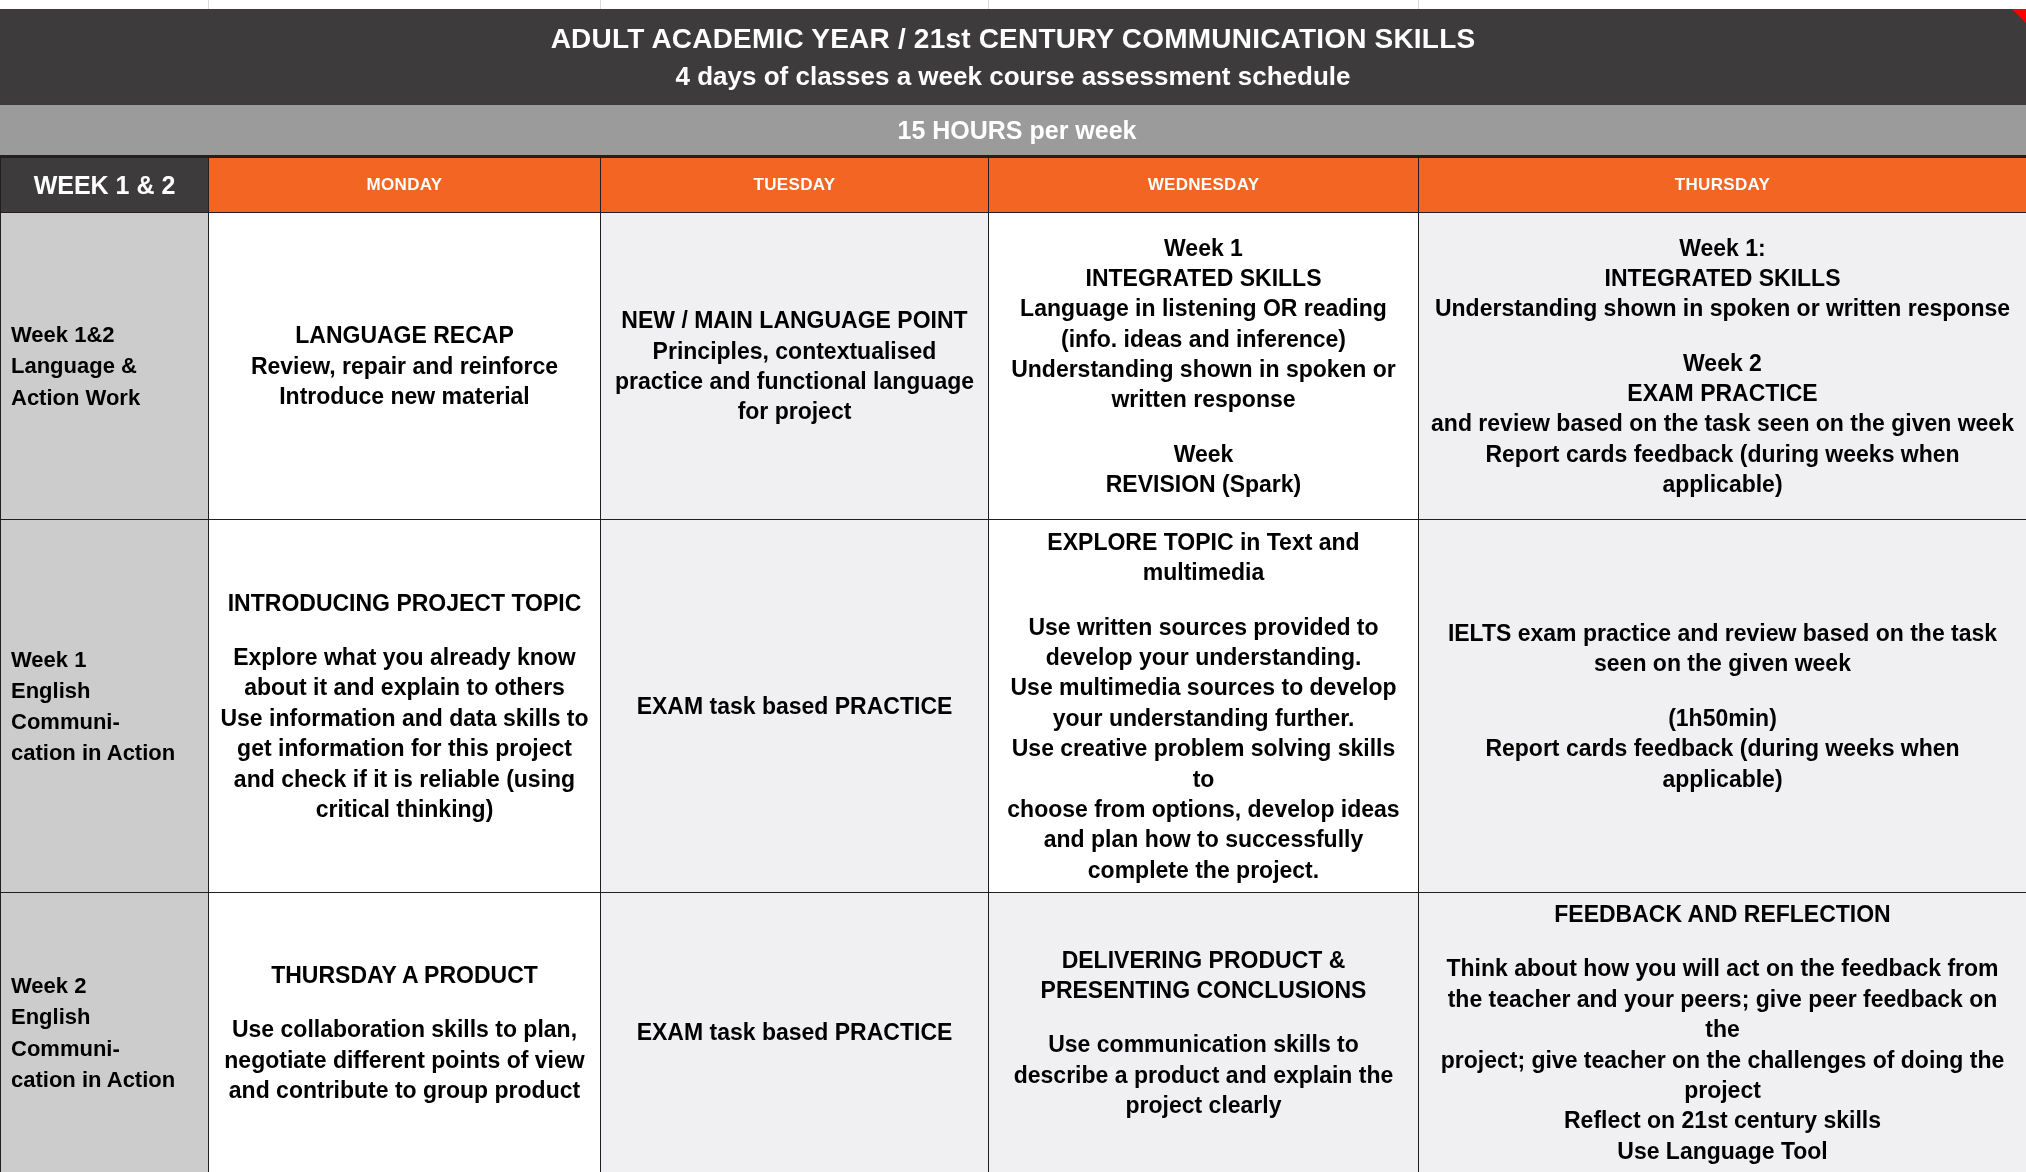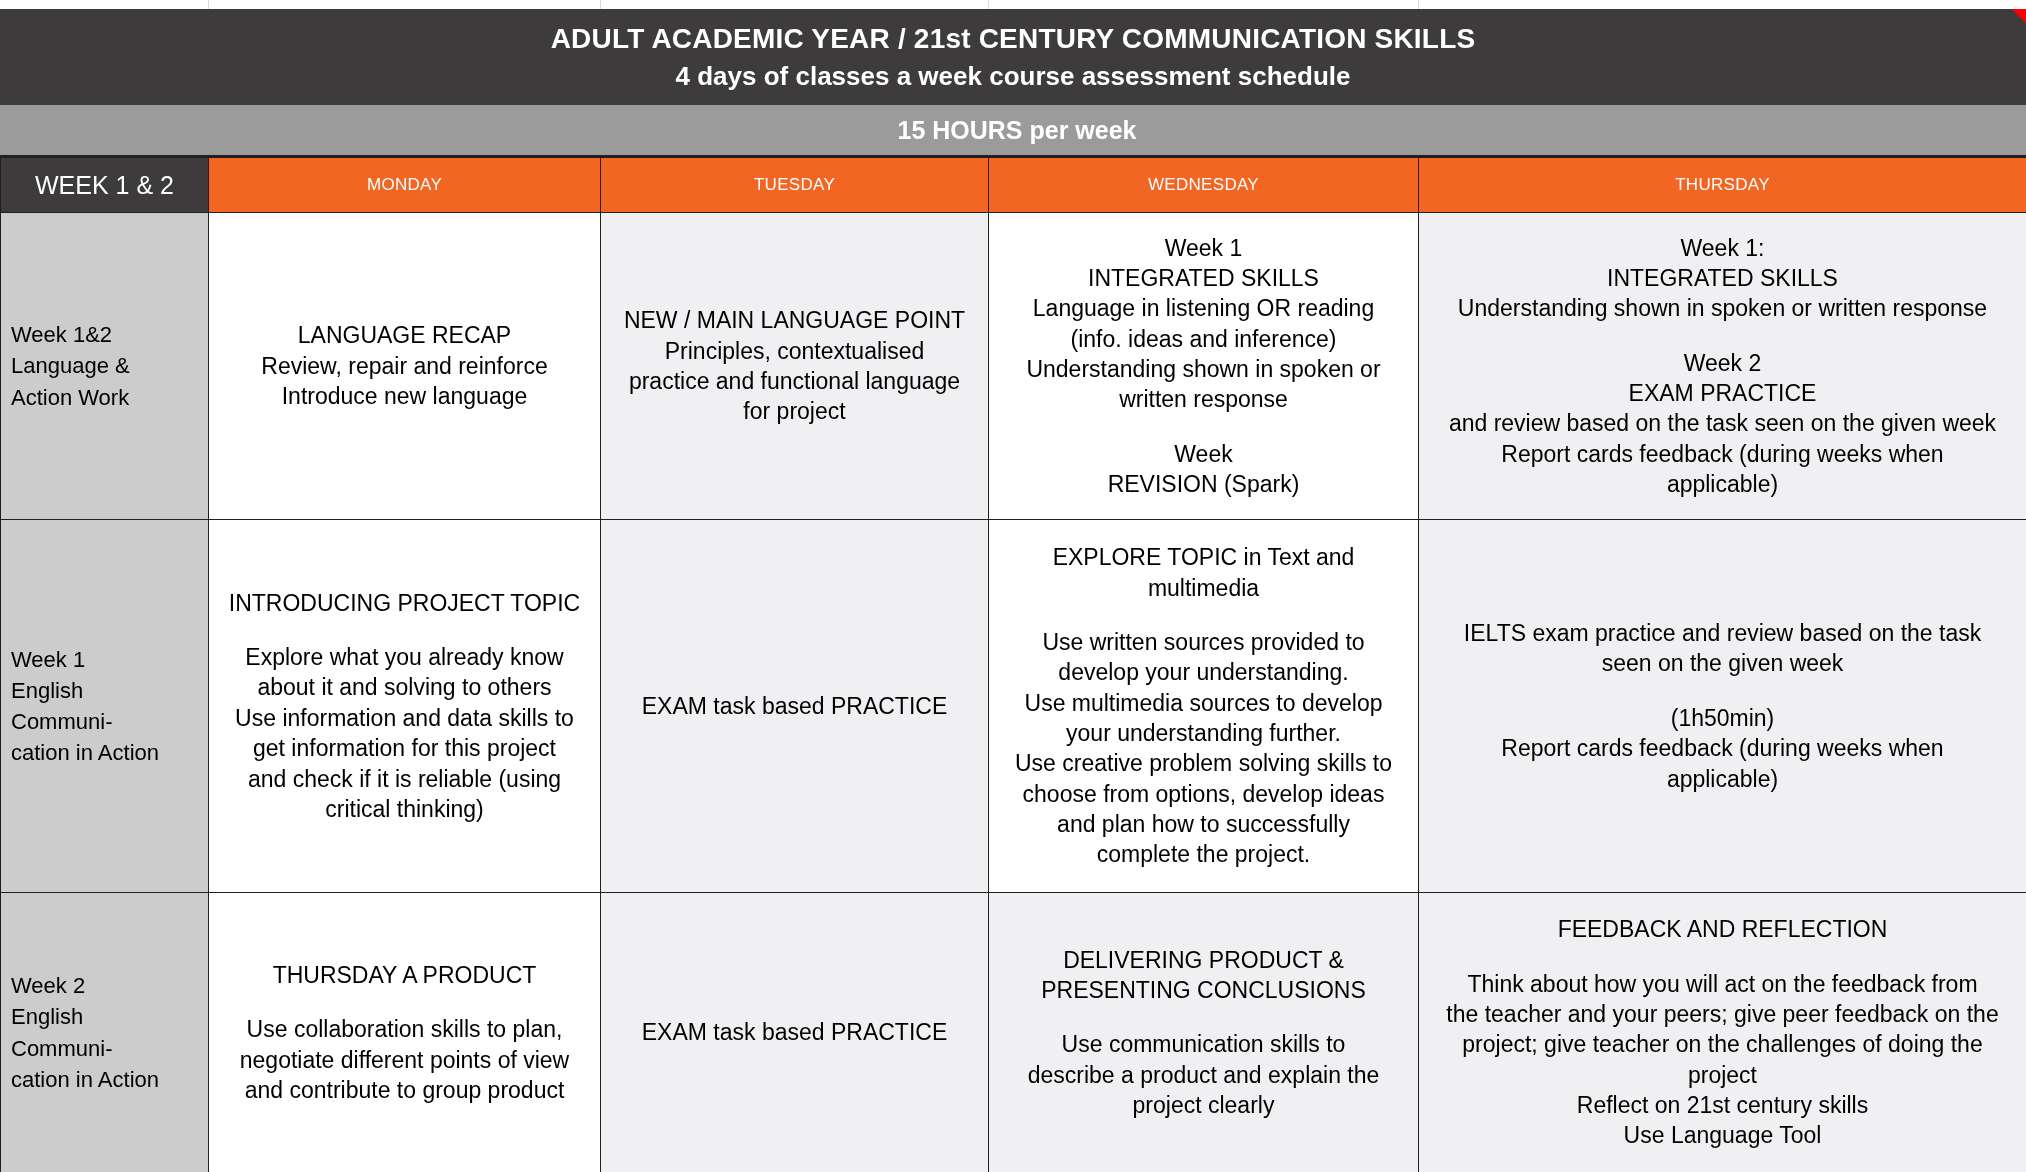--- a/index.html
+++ b/index.html
@@ -94,21 +94,21 @@
     top: 157px;
     width: 2026px;
     height: 1015px;
     border-collapse: collapse;
     table-layout: fixed;
   }
   .schedule td, .schedule th {
     border: 1.5px solid #231f20;
     vertical-align: middle;
     padding: 6px 10px;
-    font-weight: normal;
+    font-weight: bold;
   }
 
   .col-week  { width: 208px; }
   .col-mon   { width: 392px; }
   .col-tue   { width: 388px; }
   .col-wed   { width: 430px; }
   .col-thu   { width: 608px; }
 
   
   .hdr-row { height: 55px; }
@@ -192,21 +192,21 @@
         <th class="hdr-day">WEDNESDAY</th>
         <th class="hdr-day">THURSDAY</th>
       </tr>
     </thead>
     <tbody>
       <tr class="row-1">
         <td class="week-label"><p>Week 1&amp;2</p><span class="spacer"></span><p>Language &amp;</p><p>Action Work</p></td>
         <td class="cell bg-white">
             <p>LANGUAGE RECAP</p>
             <p>Review, repair and reinforce</p>
-            <p>Introduce new language</p>
+            <p>Introduce new material</p>
           </td>
         <td class="cell bg-tint">
             <p>NEW / MAIN LANGUAGE POINT</p>
             <p>Principles, contextualised</p>
             <p>practice and functional language</p>
             <p>for project</p>
           </td>
         <td class="cell bg-white">
             <p>Week 1</p>
             <p>INTEGRATED SKILLS</p>
@@ -229,21 +229,21 @@
             <p>Report cards feedback (during weeks when</p>
             <p>applicable)</p>
           </td>
       </tr>
       <tr class="row-2">
         <td class="week-label"><p>Week 1</p><span class="spacer"></span><p>English</p><p>Communi-</p><p>cation in Action</p></td>
         <td class="cell bg-white">
             <p>INTRODUCING PROJECT TOPIC</p>
             <span class="spacer"></span>
             <p>Explore what you already know</p>
-            <p>about it and solving to others</p>
+            <p>about it and explain to others</p>
             <p>Use information and data skills to</p>
             <p>get information for this project</p>
             <p>and check if it is reliable (using</p>
             <p>critical thinking)</p>
           </td>
         <td class="cell bg-tint">
             <p>EXAM task based PRACTICE</p>
           </td>
         <td class="cell bg-white">
             <p>EXPLORE TOPIC in Text and</p>

